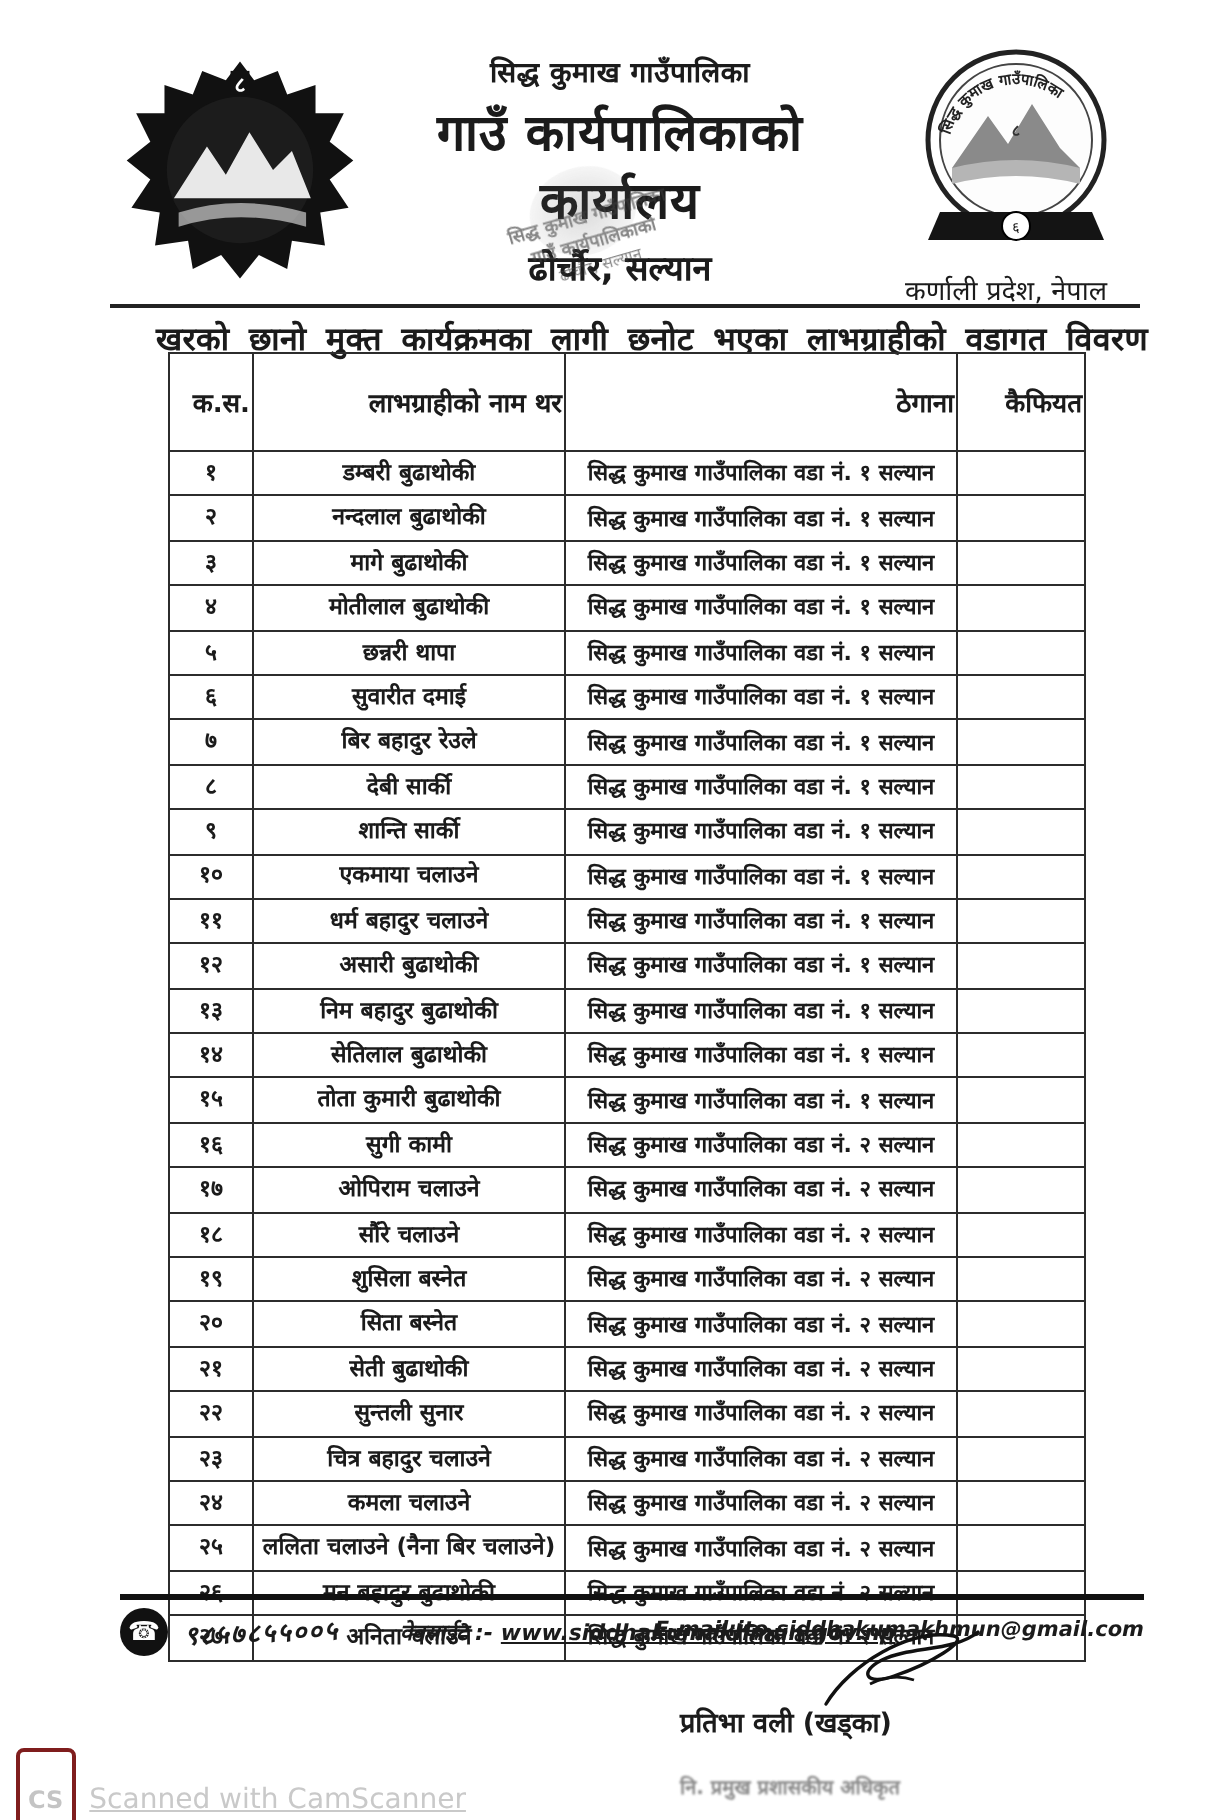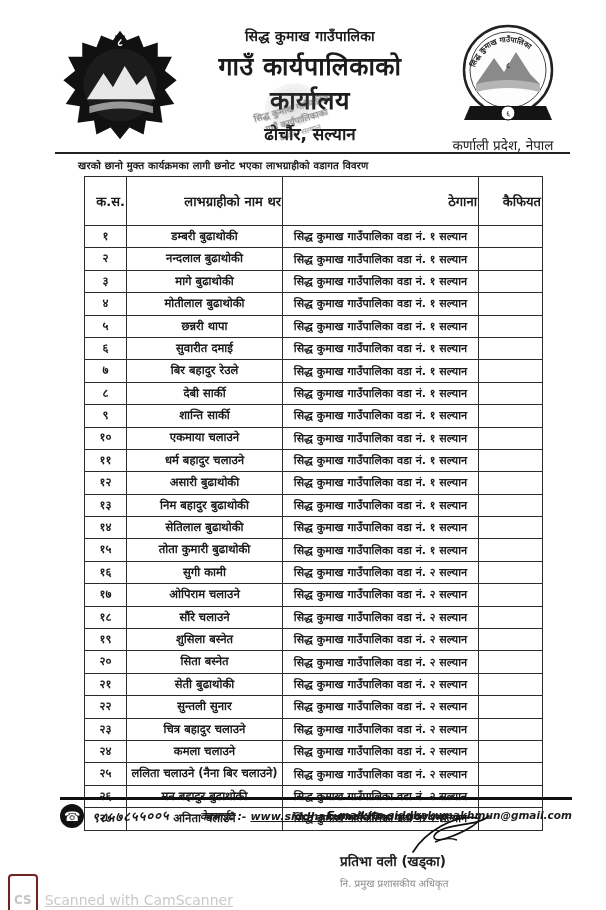--- a/index.html
+++ b/index.html
@@ -30,21 +30,21 @@
   .stamp .s3{font-size:8px;}
   .stamp-blob{
     position:absolute;left:38px;top:-18px;width:54px;height:44px;border-radius:50%;
     background:radial-gradient(ellipse at center,rgba(90,90,90,.35),rgba(120,120,120,.12) 70%,transparent 75%);
   }
 
   .header-rule{position:absolute;left:55px;top:152px;width:515px;height:2px;background:#222;}
 
   .subtitle{
     position:absolute;left:78px;top:158px;width:500px;
-    font-size:10px;font-weight:bold;letter-spacing:.2px;
+    font-size:16px;font-weight:bold;letter-spacing:.2px;font-family:Liberation Mono, monospace;
   }
 
   
   .table-wrap{position:absolute;left:84px;top:176px;}
   table.doc-table{border-collapse:collapse;table-layout:fixed;width:458px;}
   .doc-table th,.doc-table td{border:1.4px solid #2c2c2c;overflow:hidden;white-space:nowrap;}
   .doc-table th{height:46px;font-size:13px;font-weight:bold;text-align:right;}
   .doc-table td{height:19.4px;font-size:11px;line-height:1;}
   td.col-sn{text-align:center;font-weight:bold;font-size:11.5px;}
   td.col-name{text-align:center;font-weight:600;font-size:11.5px;}
@@ -60,21 +60,21 @@
     display:flex;align-items:center;justify-content:center;font-size:13px;
   }
   .phone-number{font-size:13px;font-weight:bold;font-style:italic;letter-spacing:1px;transform:rotate(-2deg);}
   .website-group{position:absolute;left:140px;top:4px;font-size:11px;font-weight:bold;font-style:italic;}
   .website-url{text-decoration:underline;margin-left:4px;}
   .email-text{position:absolute;right:0;top:5px;font-size:10.5px;font-weight:bold;font-style:italic;}
 
   .signature-block{position:absolute;left:340px;top:812px;width:220px;text-align:left;}
   .signature-scribble{display:block;margin:0 auto;}
   .signatory-name{font-size:13.5px;font-weight:bold;margin-top:-6px;}
-  .signatory-title{font-size:10px;color:#6d6d6d;opacity:.8;filter:blur(.4px);margin-top:6px;}
+  .signatory-title{font-size:10px;color:#6d6d6d;opacity:.8;filter:blur(.4px);margin-top:16px;font-weight:bold;}
 
   
   .watermark{position:absolute;left:8px;top:874px;display:flex;align-items:center;gap:7px;}
   .cs-badge{
     border:2px solid #7f1d1d;border-radius:4px;color:#c4c4c4;font-weight:bold;
     font-size:12px;padding:17px 4px;line-height:1.2;
   }
   .cs-text{color:#c9c9c9;font-size:14px;text-decoration:underline;}
 </style>
 </head>

